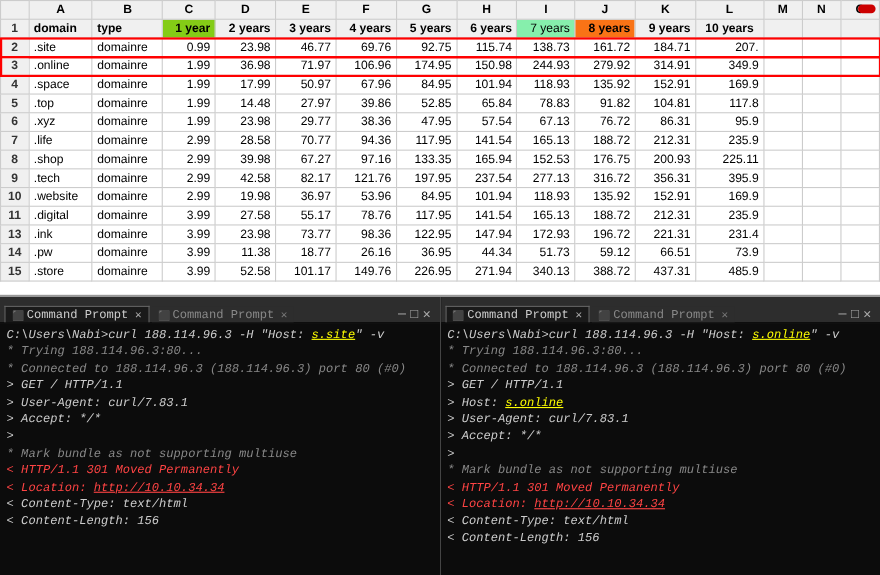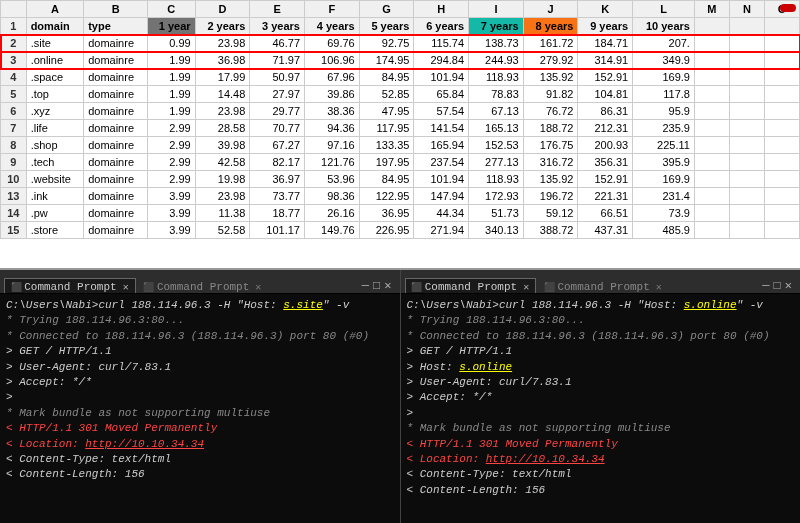--- a/index.html
+++ b/index.html
@@ -127,30 +127,30 @@
           <td class="col-header">K</td>
           <td class="col-header">L</td>
           <td class="col-header">M</td>
           <td class="col-header">N</td>
           <td class="col-header">O</td>
         </tr>
         <tr style="background:#f9f9f9;">
           <td class="row-num">1</td>
           <td style="font-weight:bold; background:#f0f0f0;">domain</td>
           <td style="font-weight:bold; background:#f0f0f0;">type</td>
-          <td style="font-weight:bold; background:#737373;text-align:right;" class="num">1 year</td>
+          <td style="font-weight:bold; background:#84cc16;text-align:right;" class="num">1 year</td>
           <td style="font-weight:bold; background:#f0f0f0;" class="num">2 years</td>
           <td style="font-weight:bold; background:#f0f0f0;" class="num">3 years</td>
           <td style="font-weight:bold; background:#f0f0f0;" class="num">4 years</td>
           <td style="font-weight:bold; background:#f0f0f0;" class="num">5 years</td>
           <td style="font-weight:bold; background:#f0f0f0;" class="num">6 years</td>
-          <td style="font-weight:bold; background:#14b8a6;" class="num">7 years</td>
+          <td style="font-weight:normal; background:#86efac;" class="num">7 years</td>
           <td style="font-weight:bold; background:#f97316;" class="num">8 years</td>
           <td style="font-weight:bold; background:#f0f0f0;" class="num">9 years</td>
-          <td style="font-weight:bold; background:#f0f0f0;" class="num">10 years</td>
+          <td style="font-weight:bold; background:#f0f0f0;text-align:center;" class="num">10 years</td>
           <td style="background:#f0f0f0;"></td>
           <td style="background:#f0f0f0;"></td>
           <td style="background:#f0f0f0;"></td>
         </tr>
       </thead>
       <tbody id="table-body">
       <tr style="outline: red solid 2px; outline-offset: -1px; position: relative; z-index: 1;">
             <td class="row-num">2</td>
             <td>.site</td>
             <td>domainre</td>
@@ -170,21 +170,21 @@
           </tr>
           <tr style="outline: red solid 2px; outline-offset: -1px; position: relative; z-index: 1;">
             <td class="row-num">3</td>
             <td>.online</td>
             <td>domainre</td>
             <td class="num">1.99</td>
             <td class="num">36.98</td>
             <td class="num">71.97</td>
             <td class="num">106.96</td>
             <td class="num">174.95</td>
-            <td class="num">294.84</td>
+            <td class="num">150.98</td>
             <td class="num">244.93</td>
             <td class="num">279.92</td>
             <td class="num">314.91</td>
             <td class="num">349.9</td>
             <td class="num"></td>
             <td class="num"></td>
             <td></td>
           </tr>
           <tr>
             <td class="row-num">4</td>
@@ -301,20 +301,38 @@
             <td class="num">2.99</td>
             <td class="num">19.98</td>
             <td class="num">36.97</td>
             <td class="num">53.96</td>
             <td class="num">84.95</td>
             <td class="num">101.94</td>
             <td class="num">118.93</td>
             <td class="num">135.92</td>
             <td class="num">152.91</td>
             <td class="num">169.9</td>
+            <td class="num"></td>
+            <td class="num"></td>
+            <td></td>
+          </tr>
+          <tr>
+            <td class="row-num">11</td>
+            <td>.digital</td>
+            <td>domainre</td>
+            <td class="num">3.99</td>
+            <td class="num">27.58</td>
+            <td class="num">55.17</td>
+            <td class="num">78.76</td>
+            <td class="num">117.95</td>
+            <td class="num">141.54</td>
+            <td class="num">165.13</td>
+            <td class="num">188.72</td>
+            <td class="num">212.31</td>
+            <td class="num">235.9</td>
             <td class="num"></td>
             <td class="num"></td>
             <td></td>
           </tr>
           <tr>
             <td class="row-num">13</td>
             <td>.ink</td>
             <td>domainre</td>
             <td class="num">3.99</td>
             <td class="num">23.98</td>

